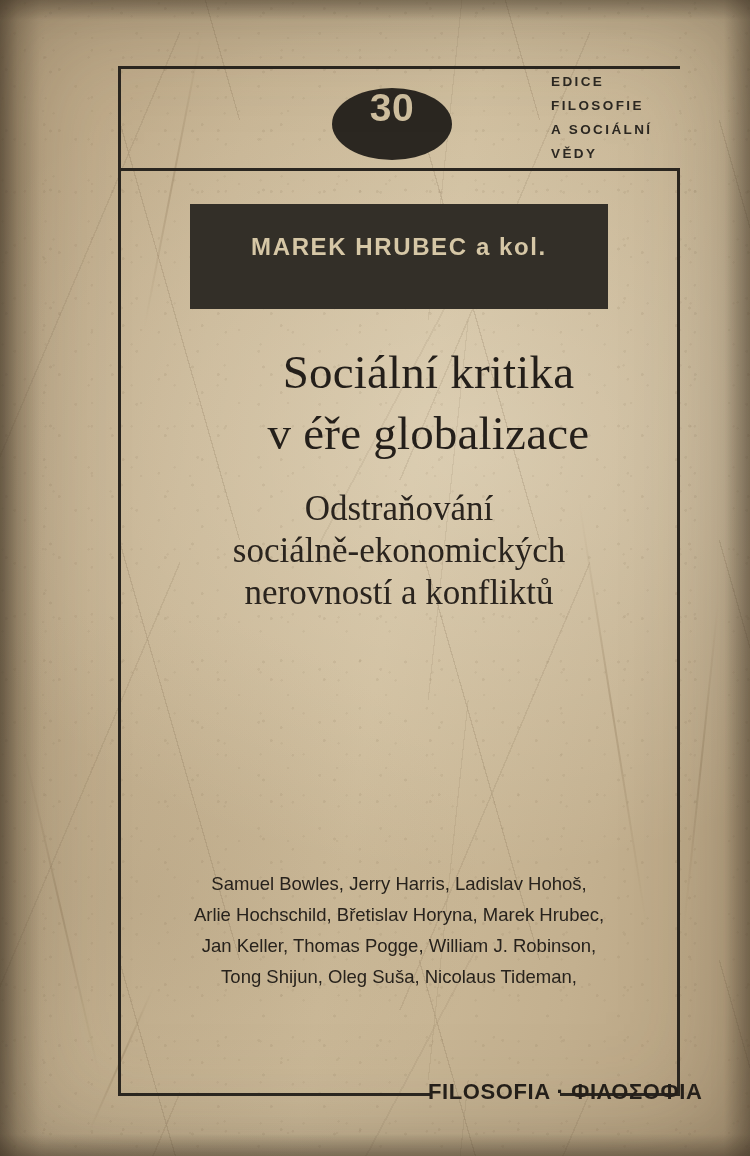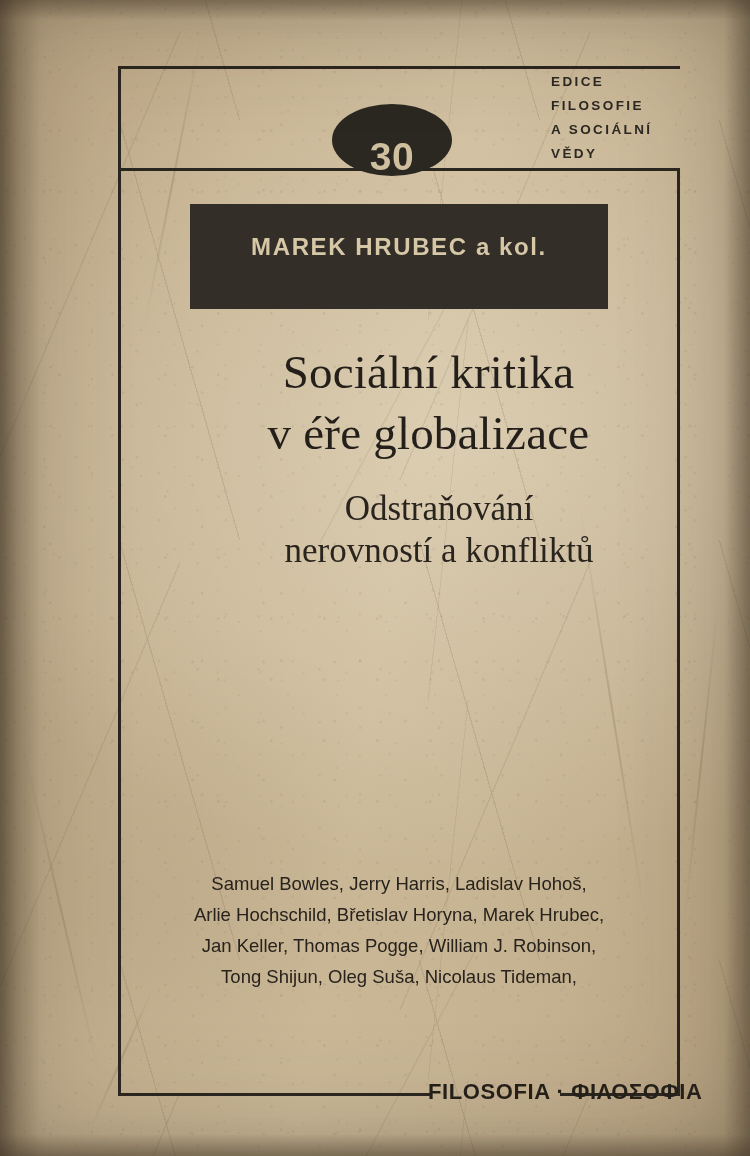--- a/index.html
+++ b/index.html
@@ -110,27 +110,27 @@
   
   .rule-mid      { left: 118px; top: 168px; width: 562px; height: 3px; }
   
   .rule-bottom-l { left: 118px; top: 1093px; width: 312px; height: 3px; }
   .rule-bottom-r { left: 560px; top: 1093px; width: 120px; height: 3px; }
 
   
   .series-number {
     position: absolute;
     left: 332px;
-    top: 104px;
+    top: 88px;
     width: 120px;
     height: 72px;
     background: #2b2721;
     border-radius: 50%;
     display: flex;
-    align-items: flex-end;
+    align-items: flex-start;
     justify-content: center;
   }
   .series-number span {
     color: #cfbf9f;
     font-family: "Liberation Sans", sans-serif;
     font-weight: bold;
     font-size: 39px;
     letter-spacing: 0.5px;
     line-height: 1;
   }
@@ -188,21 +188,20 @@
   .subtitle {
     position: absolute;
     left: 121px;
     top: 488px;
     width: 556px;
     text-align: center;
     color: #2a241e;
     font-family: "Liberation Serif", serif;
     font-size: 35px;
     line-height: 42px;
-    margin-left: 40px;
   }
 
   
   .contributors {
     position: absolute;
     left: 131px;
     top: 868px;
     width: 536px;
     text-align: center;
     color: #27221c;
@@ -276,20 +275,21 @@
     <div class="author-text">MAREK HRUBEC a kol.</div>
   </div>
 
   <div class="title">
     <div>Sociální kritika</div>
     <div>v éře globalizace</div>
   </div>
 
   <div class="subtitle">
     <div>Odstraňování</div>
+    <div>sociálně-ekonomických</div>
     <div>nerovností a konfliktů</div>
   </div>
 
   <div class="contributors">
     <div>Samuel Bowles, Jerry Harris, Ladislav Hohoš,</div>
     <div>Arlie Hochschild, Břetislav Horyna, Marek Hrubec,</div>
     <div>Jan Keller, Thomas Pogge, William J. Robinson,</div>
     <div>Tong Shijun, Oleg Suša, Nicolaus Tideman,</div>
   </div>
 

